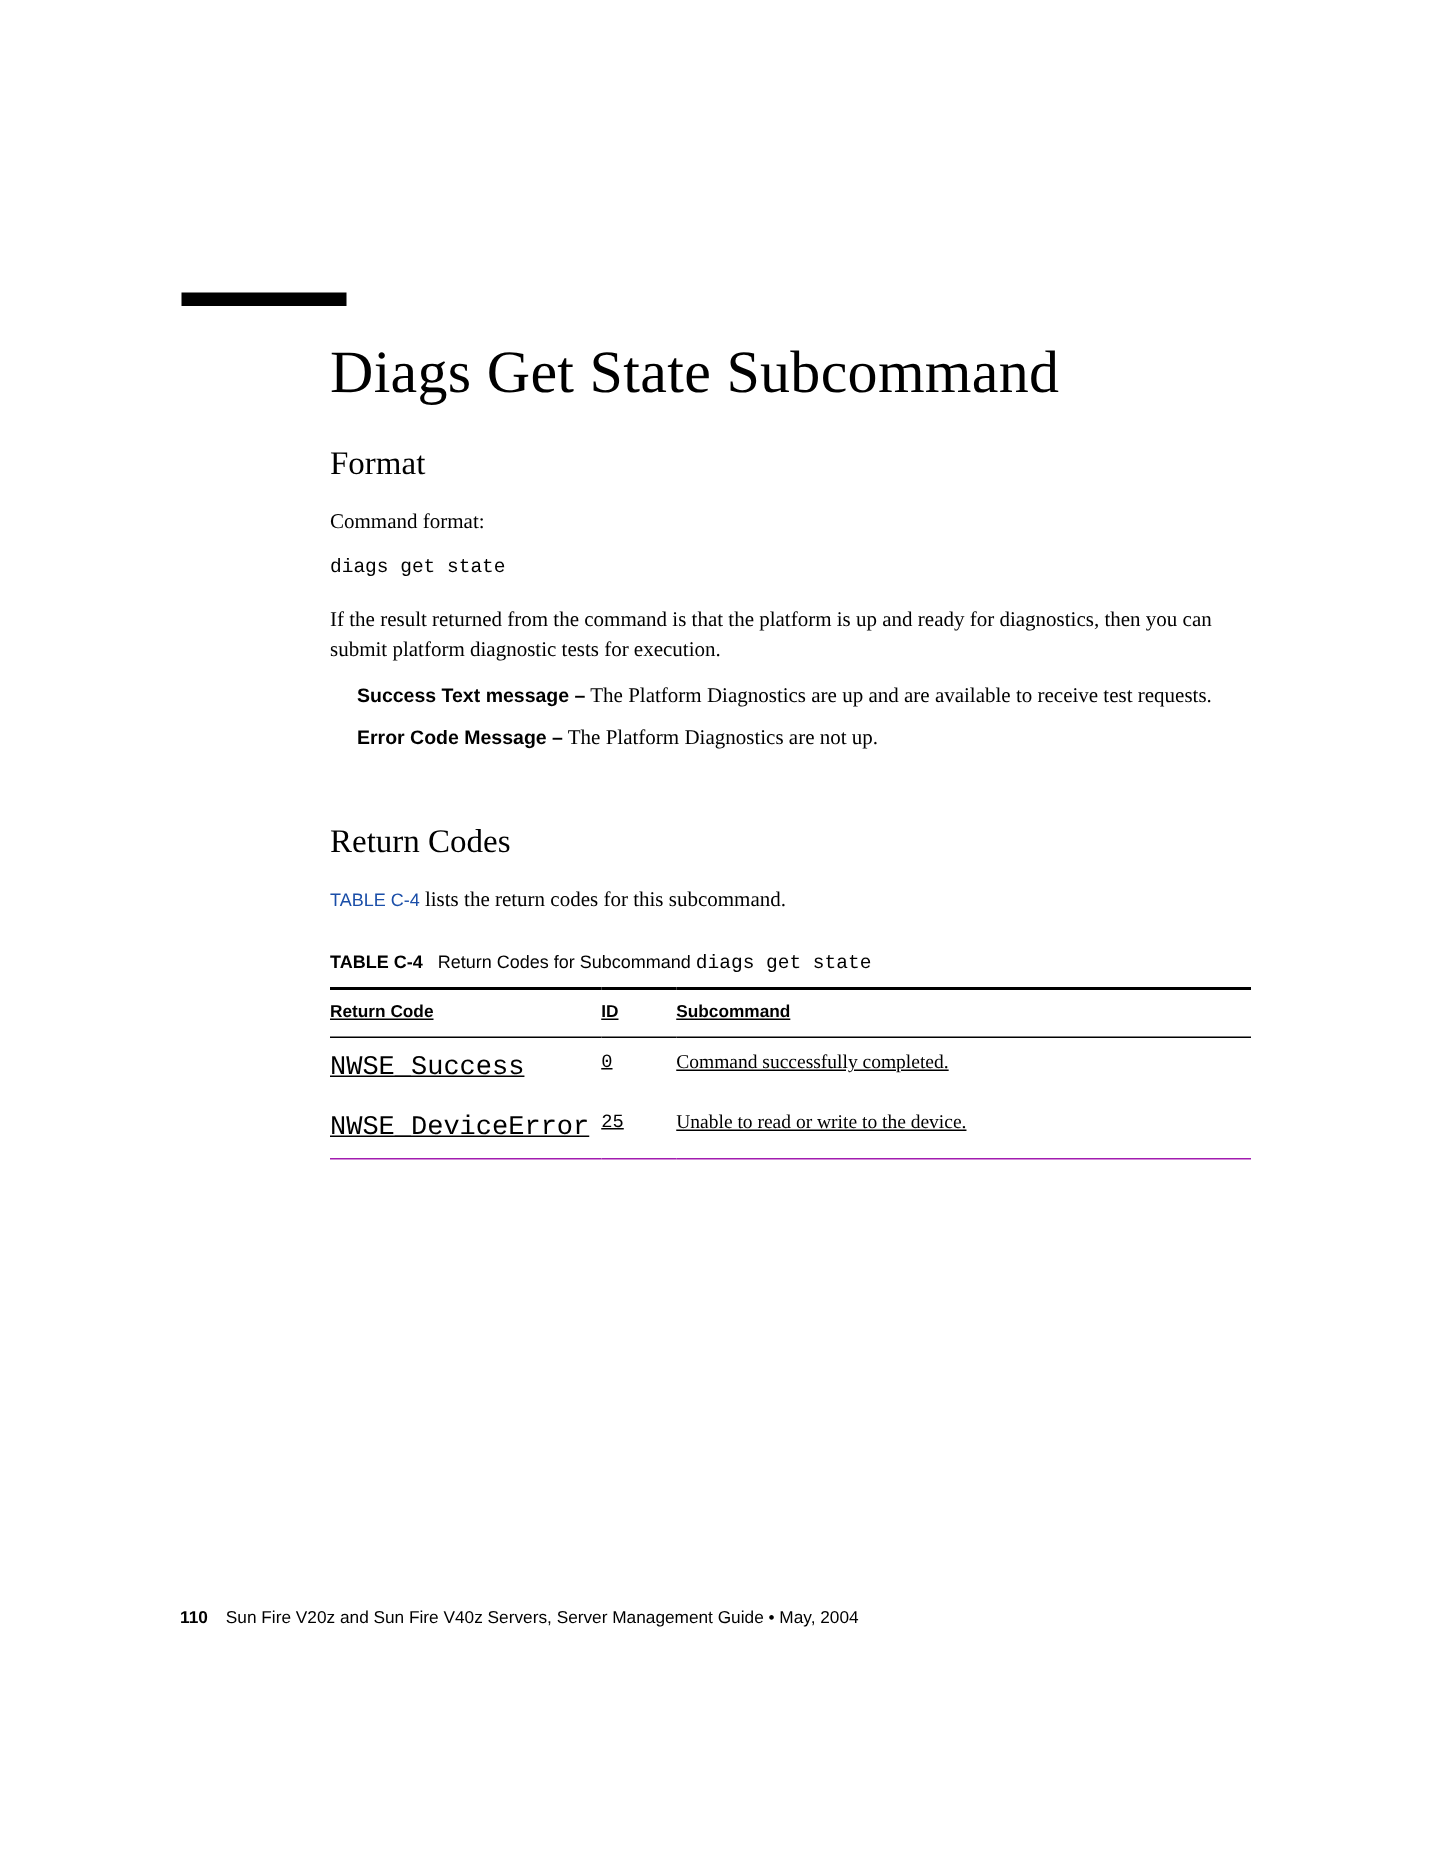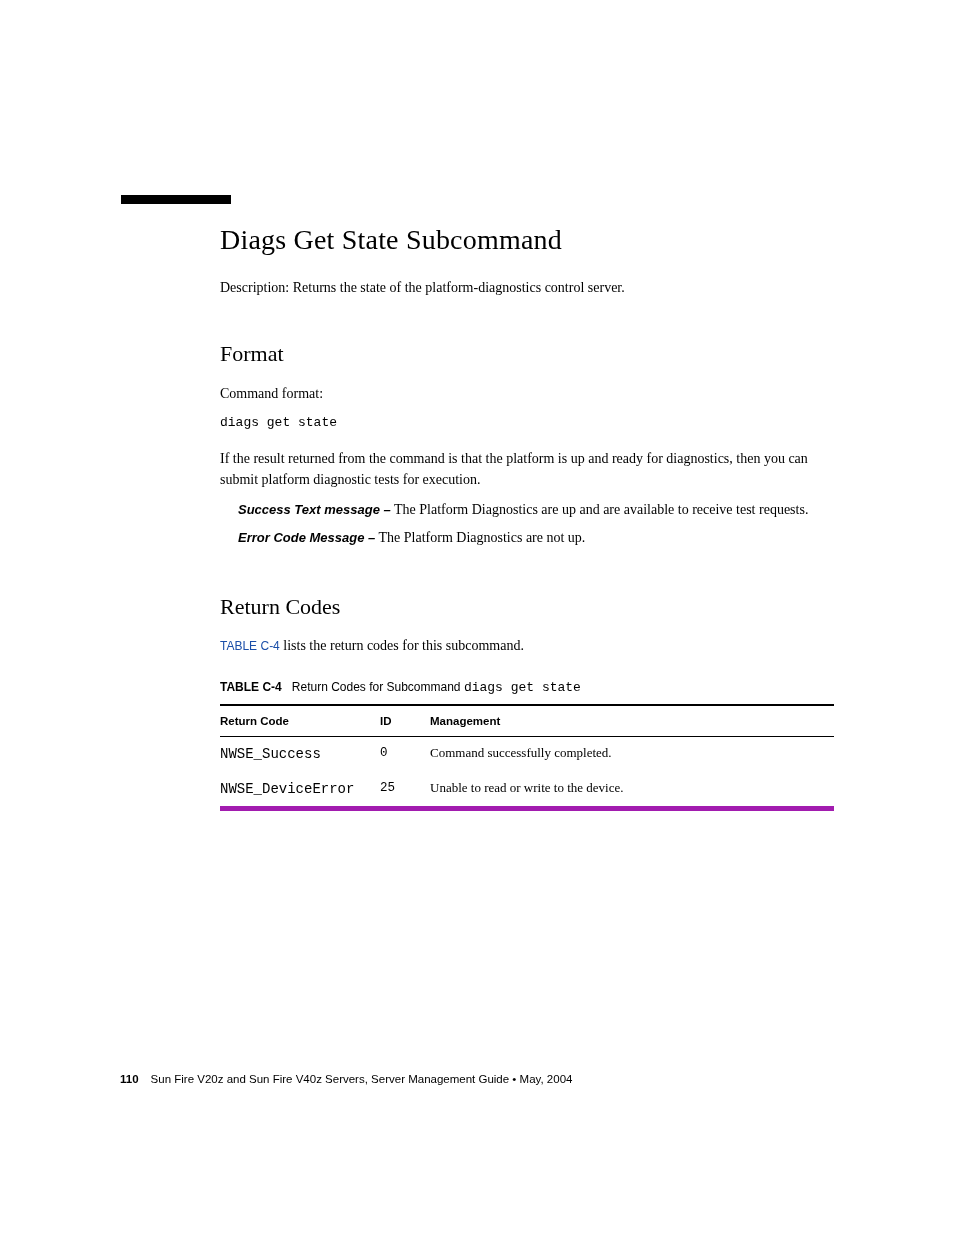--- a/index.html
+++ b/index.html
@@ -20,21 +20,21 @@
   .rule {
     height: 9px;
     width: 110px;
     background: #000;
     margin-bottom: 20px;
     margin-left: 1px;
   }
   h1 {
     font-family: Palatino, "Palatino Linotype", "Book Antiqua", Georgia, serif;
     font-weight: 400;
-    font-size: 28px;
+    font-size: 40px;
     margin: 0 0 22px 100px;
     letter-spacing: 0.2px;
   }
   .content {
     margin-left: 100px;
     font-size: 14px;
     line-height: 1.45;
   }
   .desc {
     margin: 0 0 40px 0;
@@ -50,46 +50,47 @@
     font-family: "Courier New", Courier, monospace;
     font-size: 13px;
   }
   .cmd {
     font-family: "Courier New", Courier, monospace;
     font-size: 13px;
     margin: 0 0 16px 0;
   }
   .msgblock { margin-left: 18px; }
   .msgblock p { margin-bottom: 8px; }
-  .bold { font-weight: 700; font-family: Arial, Helvetica, sans-serif; font-size: 13px; font-style: italic; }
+  .bold { font-weight: 700; font-family: Arial, Helvetica, sans-serif; font-size: 13px; }
   .sectiongap { margin-top: 42px; }
   .xref { color: #1a4ea8; font-family: Arial, Helvetica, sans-serif; font-size: 12px; }
   .tabletitle { font-family: Arial, Helvetica, sans-serif; font-size: 12px; margin-top: 22px; margin-bottom: 6px; }
   .tabletitle .label { font-weight: 700; }
   table {
     width: 100%;
     border-collapse: collapse;
     font-size: 13px;
     border-top: 2px solid #000;
-    border-bottom: 5px solid #a21caf;
+    border-bottom: 1px solid #a21caf;
+    text-decoration: underline;
   }
   th {
     text-align: left;
     font-family: Arial, Helvetica, sans-serif;
     font-size: 11.5px;
     font-weight: 700;
     padding: 7px 8px 7px 0;
     border-bottom: 1px solid #000;
   }
   td {
     vertical-align: top;
     padding: 7px 8px 7px 0;
     font-family: Palatino, "Palatino Linotype", Georgia, serif;
   }
-  td.code { font-family: "Courier New", Courier, monospace; font-size: 14px; }
+  td.code { font-family: "Courier New", Courier, monospace; font-size: 18px; }
   td.id { font-family: "Courier New", Courier, monospace; font-size: 12.5px; }
   col.c1 { width: 160px; }
   col.c2 { width: 50px; }
   col.c3 { }
   .footer {
     position: absolute;
     bottom: 150px;
     left: 120px;
     font-family: Arial, Helvetica, sans-serif;
     font-size: 11.5px;
@@ -98,21 +99,20 @@
 </style>
 </head>
 <body>
 
 <div class="page">
   <div class="rule"></div>
 
   <h1>Diags Get State Subcommand</h1>
 
   <div class="content">
-    <p class="desc">Description: Returns the state of the platform-diagnostics control server.</p>
 
     <h2>Format</h2>
     <p>Command format:</p>
     <div class="cmd">diags get state</div>
     <p>If the result returned from the command is that the platform is up and ready for diagnostics, then you can submit platform diagnostic tests for execution.</p>
 
     <div class="msgblock">
       <p>
         <span class="bold">Success Text message –</span><span> The Platform Diagnostics are up and are available to receive test requests.</span>
       </p>
@@ -135,21 +135,21 @@
     <table>
       <colgroup>
           <col class="c1">
           <col class="c2">
           <col class="c3">
         </colgroup>
       <thead>
         <tr>
           <th>Return Code</th>
           <th>ID</th>
-          <th>Management</th>
+          <th>Subcommand</th>
         </tr>
       </thead>
       <tbody>
         <tr>
           <td class="code">NWSE_Success</td>
           <td class="id">0</td>
           <td>Command successfully completed.</td>
         </tr>
         <tr>
           <td class="code">NWSE_DeviceError</td>

